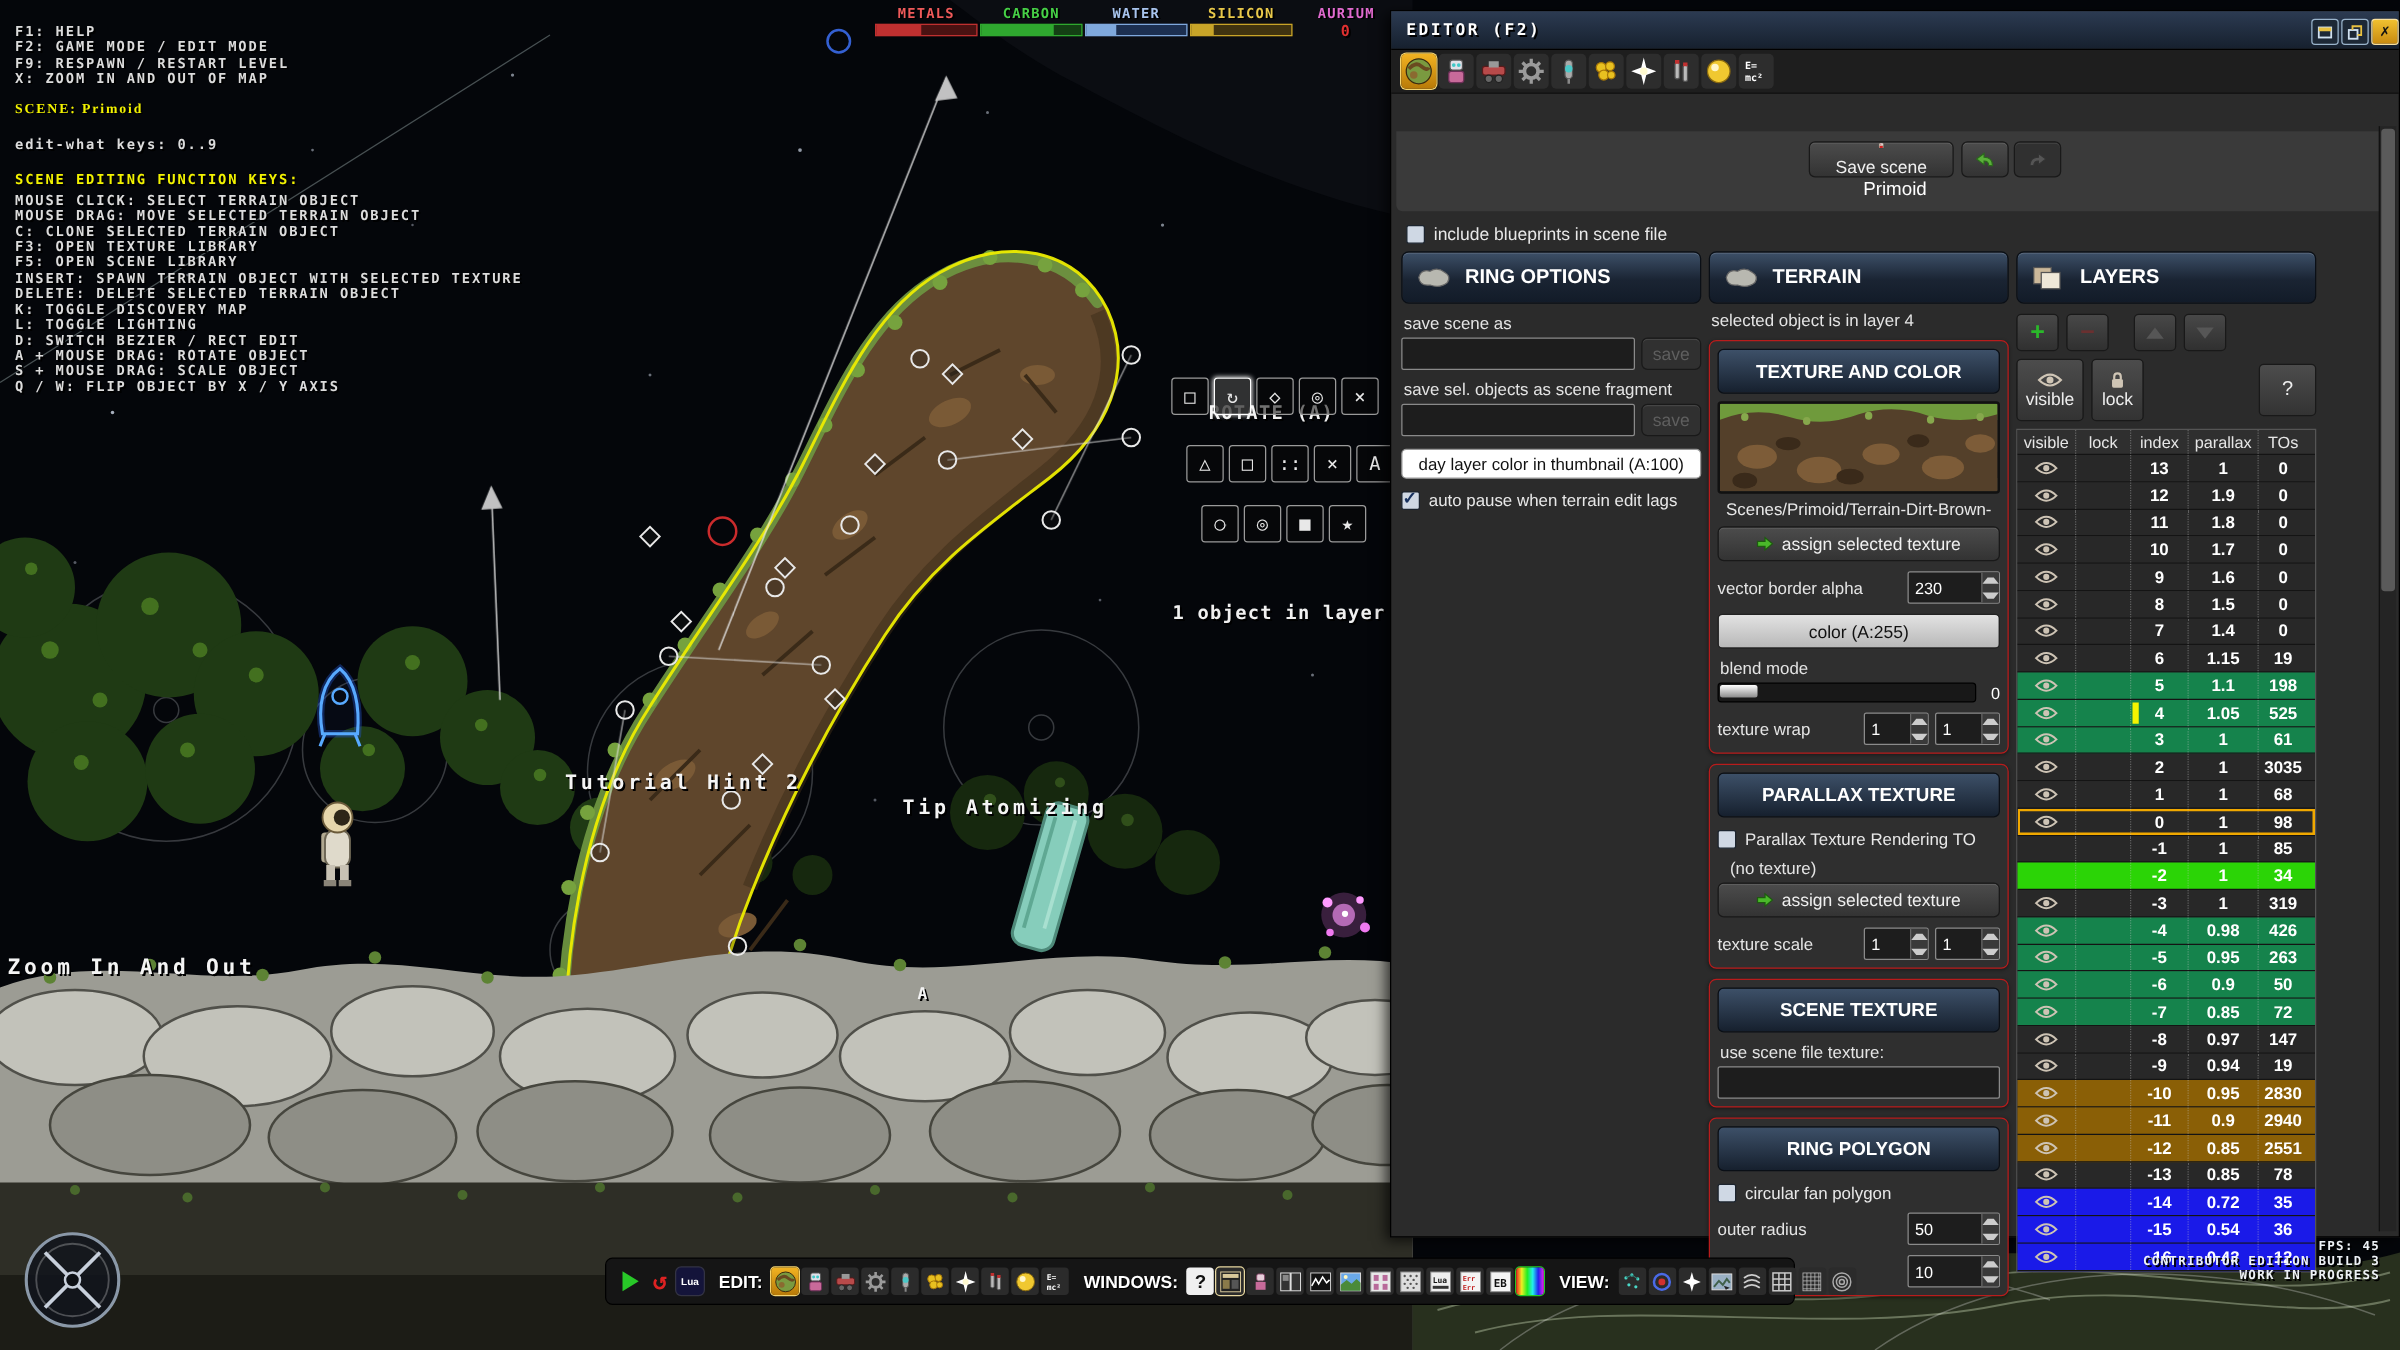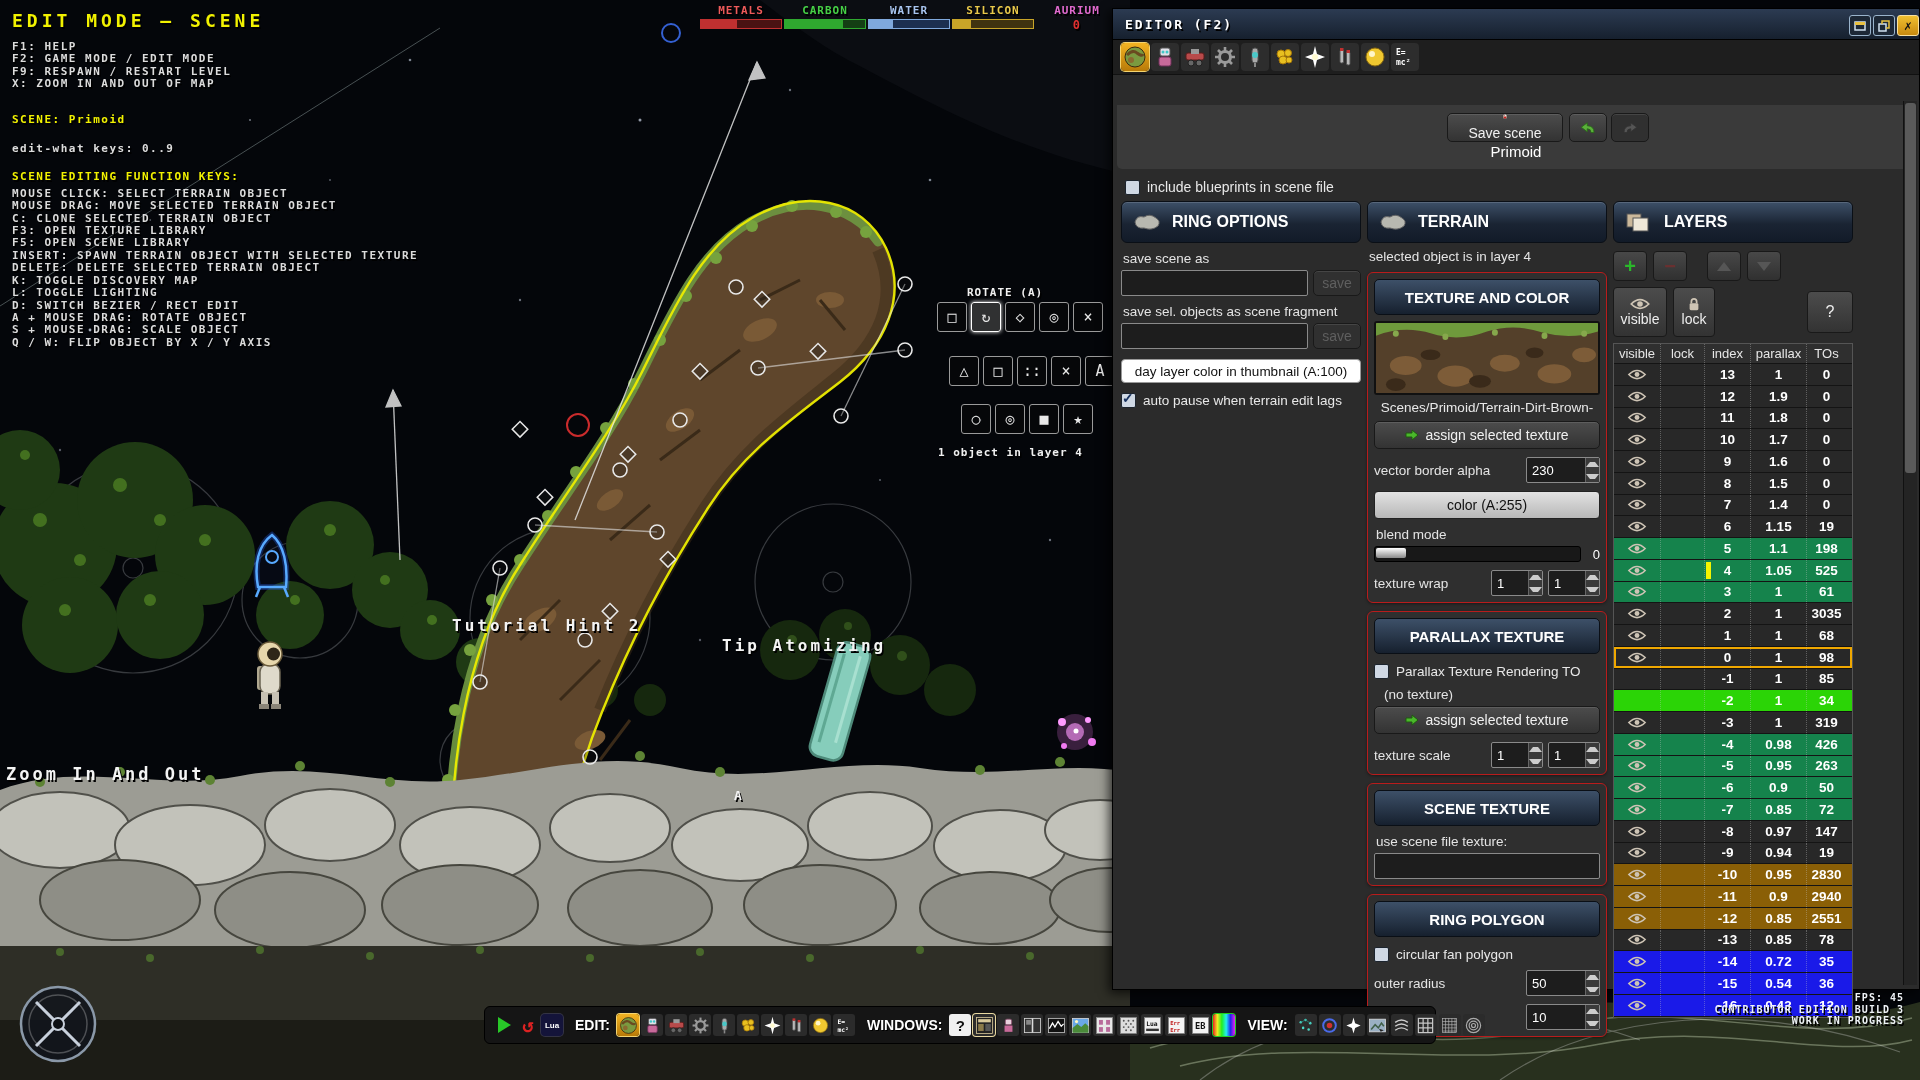--- a/index.html
+++ b/index.html
@@ -8,21 +8,21 @@
   svg{display:block;}
   .abs{position:absolute;}
 
   
   .px{font-family:"DejaVu Sans Mono",monospace;font-weight:bold;white-space:pre;
       text-shadow:1.5px 1.5px 0 #000;letter-spacing:1.5px;}
   .hud-title{font-size:18px;letter-spacing:4px;color:#f2f200;}
   .hud-line{font-size:11px;line-height:12.4px;color:#dcdcdc;}
   .hud-yellow{color:#f2f200;}
   .hint{font-size:16px;letter-spacing:3px;color:#f4f4f4;}
-  .gizmo-label{font-size:11px;color:#f0f0f0;letter-spacing:1px;}
+  .gizmo-label{font-size:15px;color:#f0f0f0;letter-spacing:1px;margin-top:35px;}
   .footer-line{font-size:10px;line-height:11.5px;color:#eef2f6;text-align:right;letter-spacing:1px;}
 
   
   .res-item{position:absolute;top:4px;width:82px;}
   .res-name{font-size:11px;text-align:center;letter-spacing:1px;}
   .res-bar{height:8px;margin-top:2px;border:1px solid #000;position:relative;background:#1a1208;}
   .res-fill{position:absolute;left:0;top:0;bottom:0;}
   .res-zero{font-size:12px;text-align:center;margin-top:1px;}
 
   
@@ -396,28 +396,27 @@
       <rect x="694" y="366" width="11" height="11" transform="rotate(45 700 372)"></rect>
       <rect x="756" y="294" width="11" height="11" transform="rotate(45 762 300)"></rect>
       <rect x="812" y="346" width="11" height="11" transform="rotate(45 818 352)"></rect>
       <rect x="662" y="554" width="11" height="11" transform="rotate(45 668 560)"></rect>
       <rect x="604" y="606" width="11" height="11" transform="rotate(45 610 612)"></rect>
       <rect x="514" y="424" width="11" height="11" transform="rotate(45 520 430)"></rect>
     </g>
   </svg>
 
   <div class="abs" style="left:12px;top:10px;">
-    <div class="px hud-title">EDIT MODE — SCENE</div>
     <div id="help-lines" style="margin-top:10px;">
         <div class="px hud-line">F1: HELP</div>
         <div class="px hud-line">F2: GAME MODE / EDIT MODE</div>
         <div class="px hud-line">F9: RESPAWN / RESTART LEVEL</div>
         <div class="px hud-line">X: ZOOM IN AND OUT OF MAP</div>
       </div>
-    <div class="px hud-line hud-yellow" style="margin-top:23px;">SCENE: Primoid</div>
+    <div class="px hud-line hud-yellow" style="margin-top:11px;font-family:Liberation Serif, serif;">SCENE: Primoid</div>
     <div class="px hud-line" style="margin-top:17px;">edit-what keys: 0..9</div>
     <div class="px hud-line hud-yellow" style="margin-top:16px;">SCENE EDITING FUNCTION KEYS:</div>
     <div id="function-lines" style="margin-top:4px;">
         <div class="px hud-line">MOUSE CLICK: SELECT TERRAIN OBJECT</div>
         <div class="px hud-line">MOUSE DRAG: MOVE SELECTED TERRAIN OBJECT</div>
         <div class="px hud-line">C: CLONE SELECTED TERRAIN OBJECT</div>
         <div class="px hud-line">F3: OPEN TEXTURE LIBRARY</div>
         <div class="px hud-line">F5: OPEN SCENE LIBRARY</div>
         <div class="px hud-line">INSERT: SPAWN TERRAIN OBJECT WITH SELECTED TEXTURE</div>
         <div class="px hud-line">DELETE: DELETE SELECTED TERRAIN OBJECT</div>

